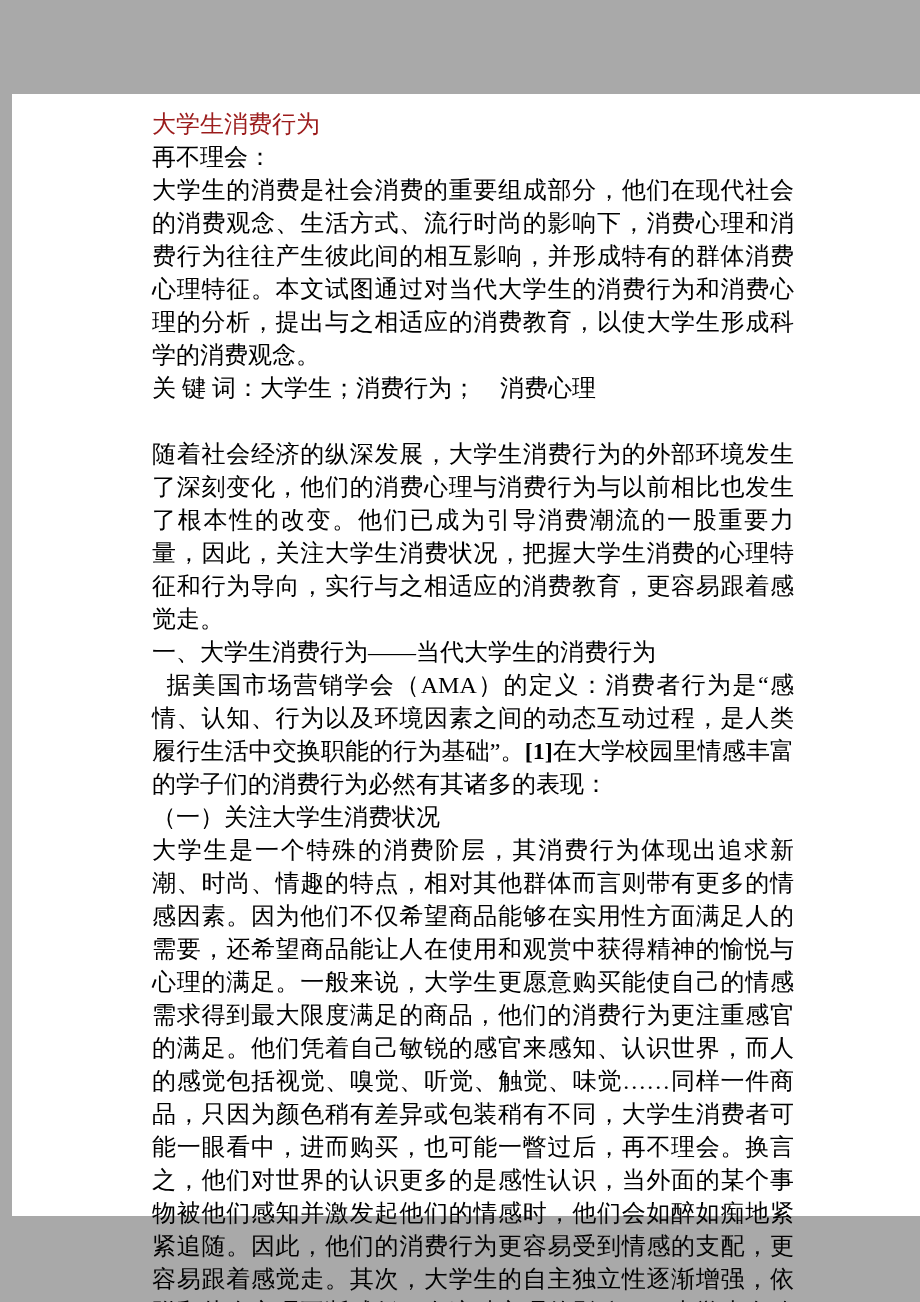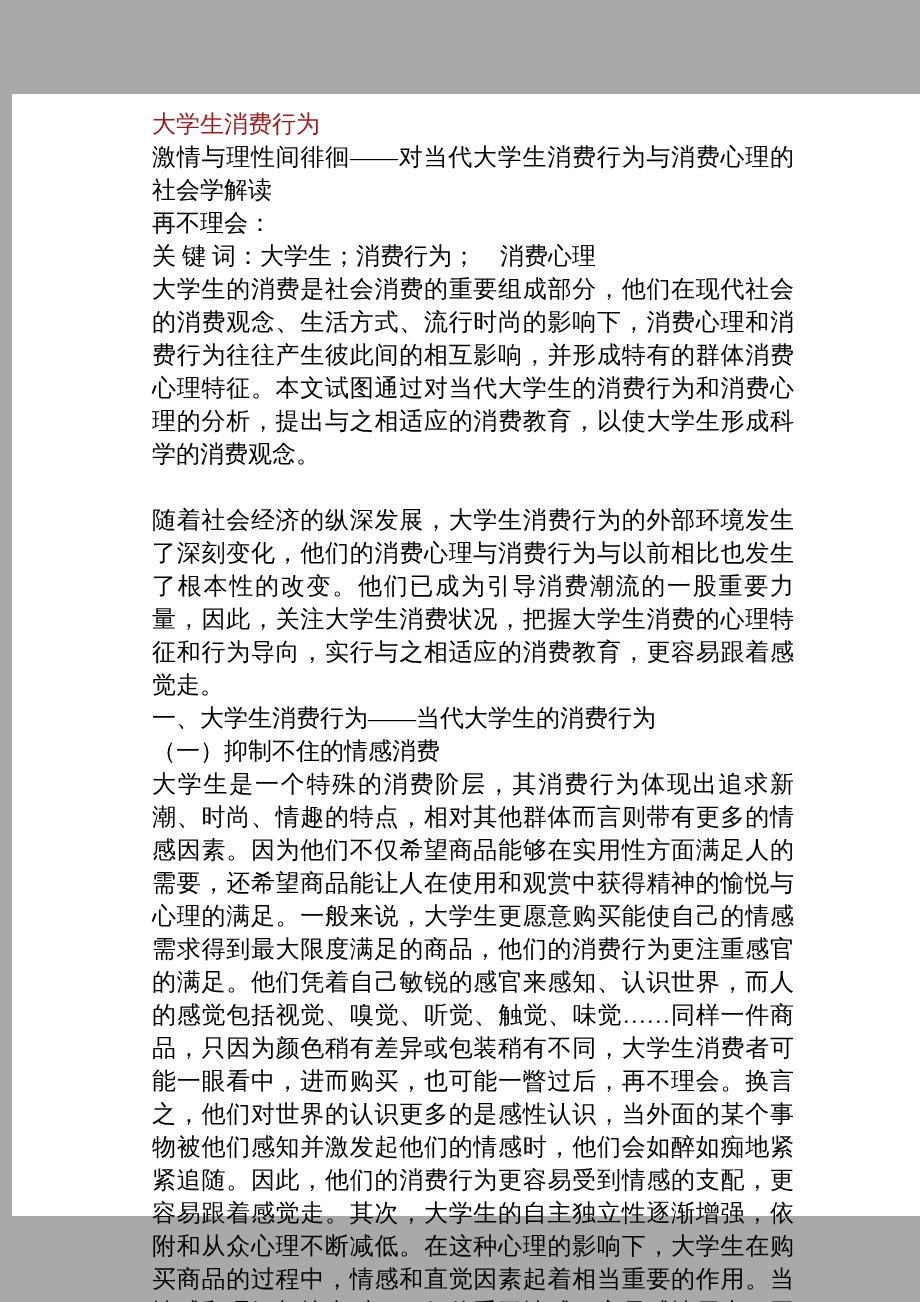--- a/index.html
+++ b/index.html
@@ -47,31 +47,31 @@
   }
 </style>
 </head>
 <body>
 
 <div class="screen">
   <div class="page">
 
     <p class="doc-title">大学生消费行为</p>
 
-    <p>激情与理性间徘徊——对当代大学生消费行为与消费心理的社会学解读</p>
 
     <p>再不理会：</p>
 
+    <p>大学生的消费是社会消费的重要组成部分，他们在现代社会的消费观念、生活方式、流行时尚的影响下，消费心理和消费行为往往产生彼此间的相互影响，并形成特有的群体消费心理特征。本文试图通过对当代大学生的消费行为和消费心理的分析，提出与之相适应的消费教育，以使大学生形成科学的消费观念。</p>
+
     <p>关 键 词：大学生；消费行为；　消费心理</p>
-
-    <p>大学生的消费是社会消费的重要组成部分，他们在现代社会的消费观念、生活方式、流行时尚的影响下，消费心理和消费行为往往产生彼此间的相互影响，并形成特有的群体消费心理特征。本文试图通过对当代大学生的消费行为和消费心理的分析，提出与之相适应的消费教育，以使大学生形成科学的消费观念。</p>
 
     <p class="gap-above">随着社会经济的纵深发展，大学生消费行为的外部环境发生了深刻变化，他们的消费心理与消费行为与以前相比也发生了根本性的改变。他们已成为引导消费潮流的一股重要力量，因此，关注大学生消费状况，把握大学生消费的心理特征和行为导向，实行与之相适应的消费教育，更容易跟着感觉走。</p>
 
     <p>一、大学生消费行为——当代大学生的消费行为</p>
 
+    <p class="first-indent"><span>据美国市场营销学会（AMA）的定义：消费者行为是“感情、认知、行为以及环境因素之间的动态互动过程，是人类履行生活中交换职能的行为基础”。</span><span class="ref-marker">[1]</span><span>在大学校园里情感丰富的学子们的消费行为必然有其诸多的表现：</span></p>
 
-    <p>（一）抑制不住的情感消费</p>
+    <p>（一）关注大学生消费状况</p>
 
     <p>大学生是一个特殊的消费阶层，其消费行为体现出追求新潮、时尚、情趣的特点，相对其他群体而言则带有更多的情感因素。因为他们不仅希望商品能够在实用性方面满足人的需要，还希望商品能让人在使用和观赏中获得精神的愉悦与心理的满足。一般来说，大学生更愿意购买能使自己的情感需求得到最大限度满足的商品，他们的消费行为更注重感官的满足。他们凭着自己敏锐的感官来感知、认识世界，而人的感觉包括视觉、嗅觉、听觉、触觉、味觉……同样一件商品，只因为颜色稍有差异或包装稍有不同，大学生消费者可能一眼看中，进而购买，也可能一瞥过后，再不理会。换言之，他们对世界的认识更多的是感性认识，当外面的某个事物被他们感知并激发起他们的情感时，他们会如醉如痴地紧紧追随。因此，他们的消费行为更容易受到情感的支配，更容易跟着感觉走。其次，大学生的自主独立性逐渐增强，依附和从众心理不断减低。在这种心理的影响下，大学生在购买商品的过程中，情感和直觉因素起着相当重要的作用。当情感和理智相撞击时，一般偏重于情感，容易感情用事。同时，大学生在消费中的情感“两极性”心理也非常明显，肯定与否定都比较明确，强度也比较大。某种商品只要符合个人需要和兴趣，引起肯定的情感，便会形成对商品的偏爱和追求之心；反之，就会产生一种否定和抵触的情感，对商品厌恶、拒绝。</p>
 
   </div>
 </div>
 
 </body></html>

